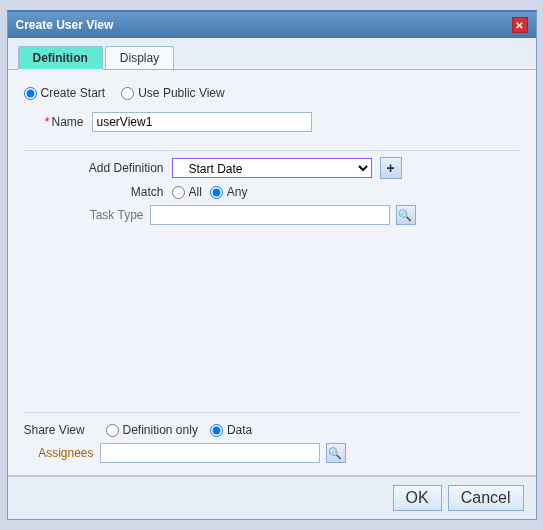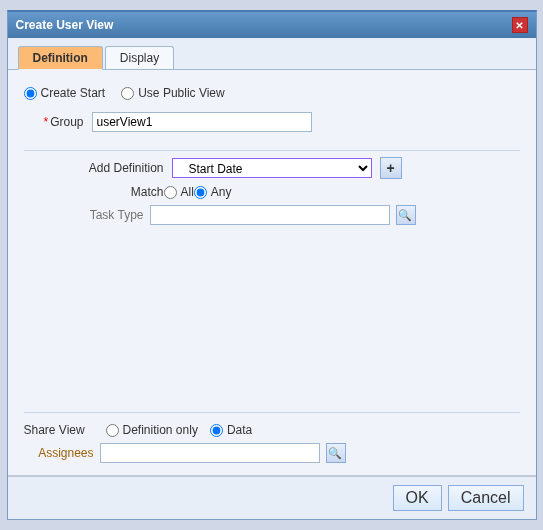--- a/index.html
+++ b/index.html
@@ -67,21 +67,21 @@
       font-size: 12px;
       cursor: pointer;
       border: 1px solid #a0b8d0;
       background: #f5f8fc;
       color: #333;
       margin-right: 2px;
       border-radius: 3px 3px 0 0;
       border-bottom: none;
     }
     .tab.active {
-      background: #fdba74;
+      background: #5eead4;
       font-weight: bold;
       border-bottom: 1px solid #f0f4fa;
       margin-bottom: -1px;
       z-index: 1;
     }
     .content-area {
       flex: 1;
       padding: 12px 16px;
       display: flex;
       flex-direction: column;
@@ -171,20 +171,21 @@
       font-weight: bold;
       color: #333;
       display: flex;
       align-items: center;
       justify-content: center;
       line-height: 1;
     }
     .match-row {
       display: flex;
       align-items: center;
+      gap: 8px;
       padding-left: 60px;
       margin-bottom: 6px;
     }
     .match-label {
       min-width: 80px;
       text-align: right;
       color: #333;
     }
     .task-type-row {
       display: flex;
@@ -302,21 +303,21 @@
           <span>Create Start</span>
         </label>
         <label class="radio-label">
           <input type="radio" name="viewtype" style="">
           <span>Use Public View</span>
         </label>
       </div>
 
       <div class="field-row">
         <span class="field-label">
-          <span class="required-star">*</span><span>Group</span>
+          <span class="required-star">*</span><span>Name</span>
         </span>
         <input type="text" class="text-input name-input" value="userView1" style="">
       </div>
 
 
       <div class="condition-section">
 
         <div class="condition-row">
           <span class="condition-label">Add Definition</span>
           <select class="condition-select">

